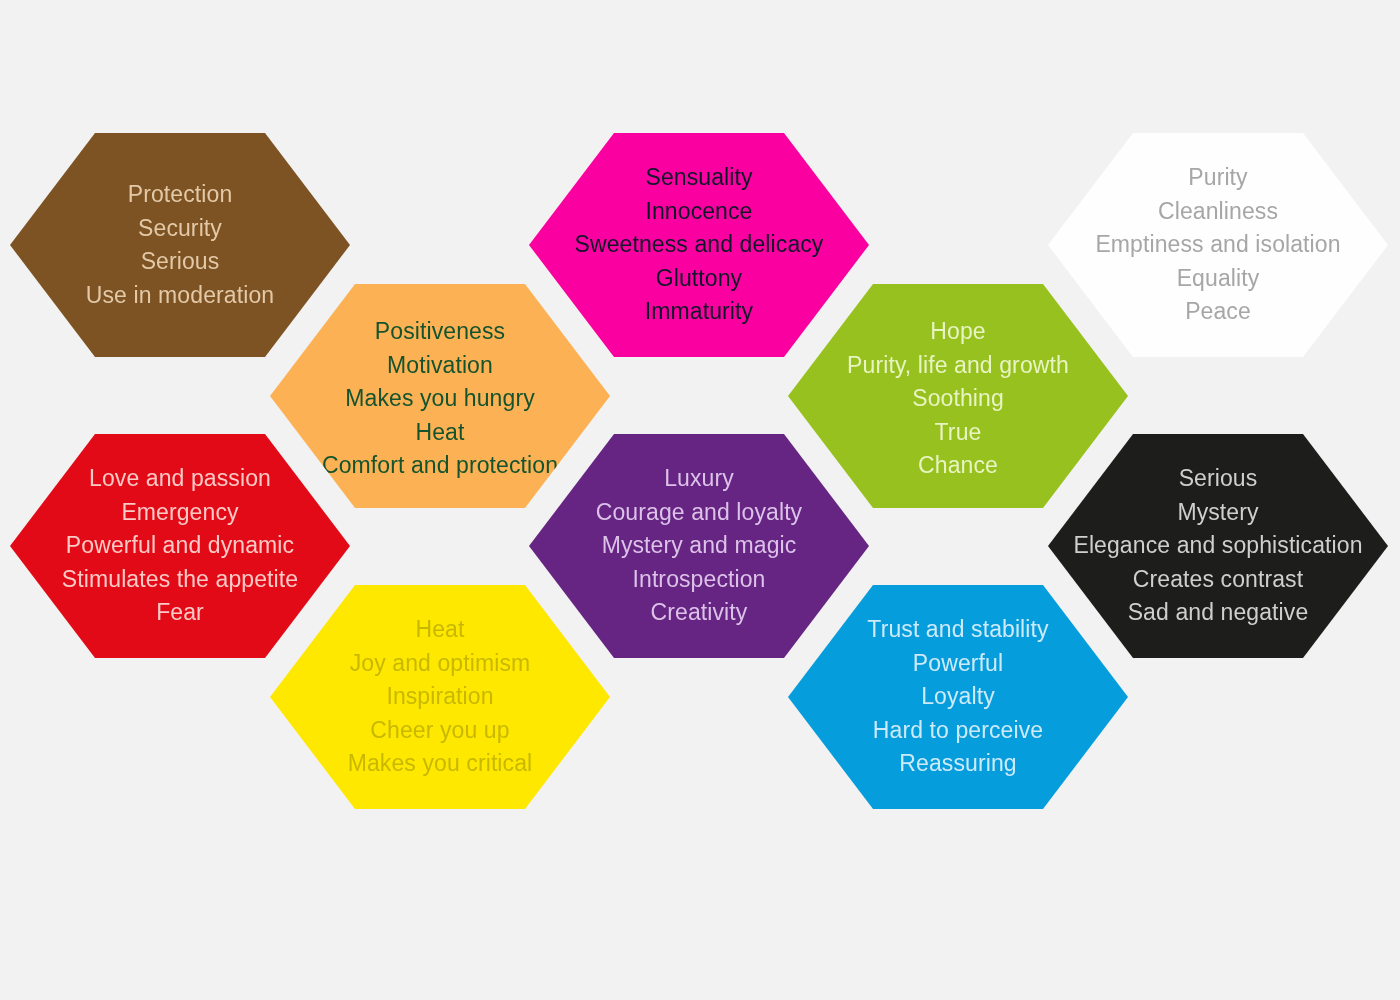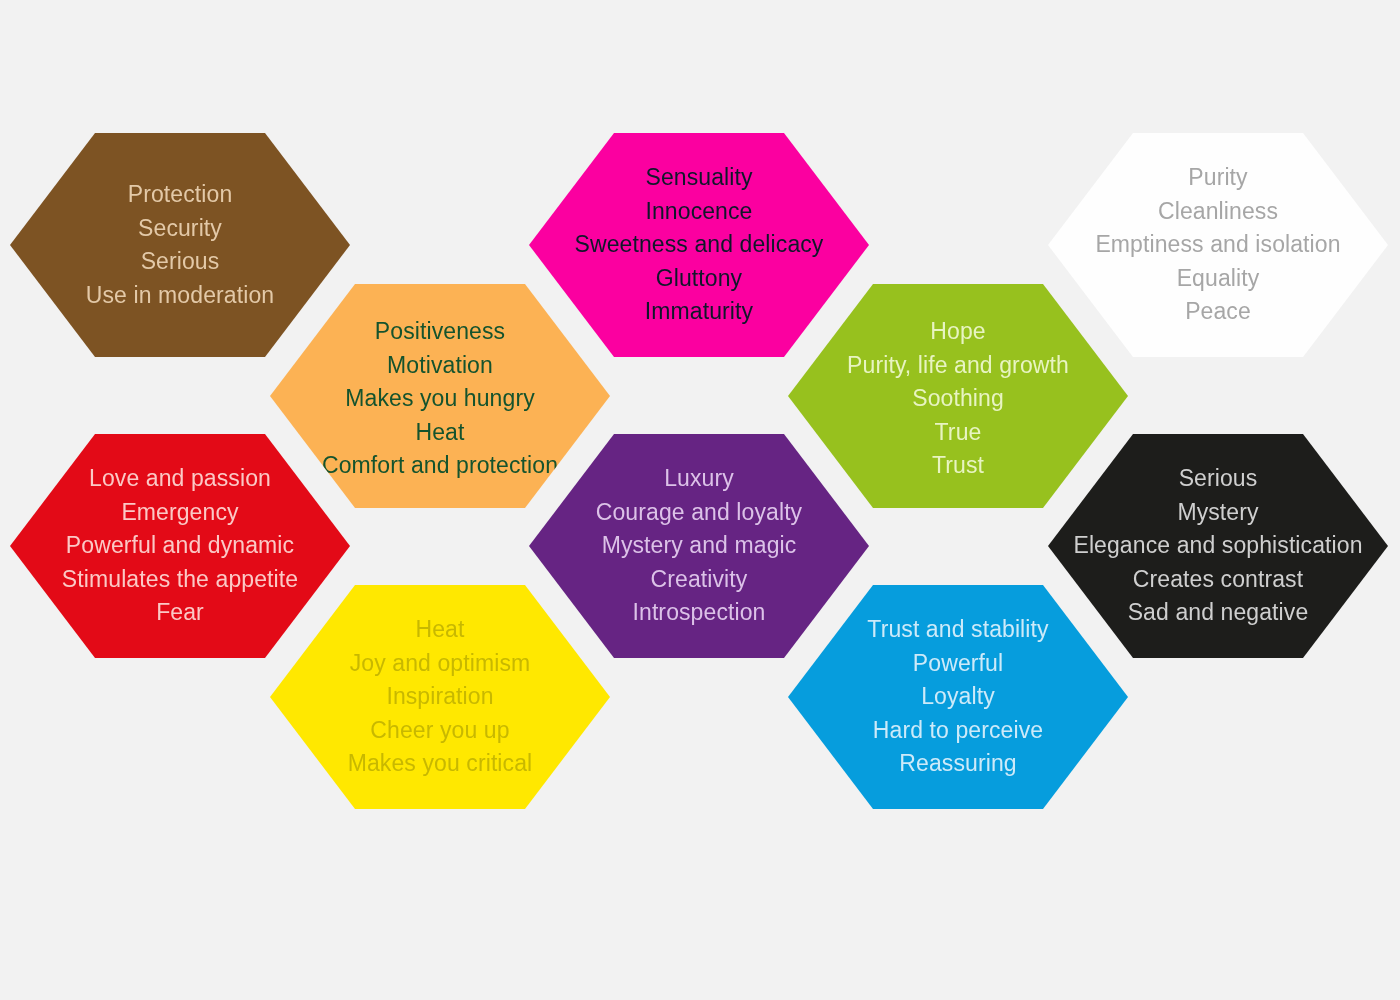--- a/index.html
+++ b/index.html
@@ -80,21 +80,21 @@
         <span class="hex-line">Gluttony</span>
         <span class="hex-line">Immaturity</span>
       </div>
     </div>
     <div class="hexcell" style="left: 788px; top: 284px; background: rgb(151, 193, 30);">
       <div class="hex-text" style="color: rgb(232, 244, 194); margin-top: 6px;">
         <span class="hex-line">Hope</span>
         <span class="hex-line">Purity, life and growth</span>
         <span class="hex-line">Soothing</span>
         <span class="hex-line">True</span>
-        <span class="hex-line">Trust</span>
+        <span class="hex-line">Chance</span>
       </div>
     </div>
     <div class="hexcell" style="left: 1048px; top: 133px; background: rgb(254, 254, 254);">
       <div class="hex-text" style="color: rgb(166, 166, 166);">
         <span class="hex-line">Purity</span>
         <span class="hex-line">Cleanliness</span>
         <span class="hex-line">Emptiness and isolation</span>
         <span class="hex-line">Equality</span>
         <span class="hex-line">Peace</span>
       </div>
@@ -115,22 +115,22 @@
         <span class="hex-line">Inspiration</span>
         <span class="hex-line">Cheer you up</span>
         <span class="hex-line">Makes you critical</span>
       </div>
     </div>
     <div class="hexcell" style="left: 529px; top: 434px; background: rgb(102, 36, 131);">
       <div class="hex-text" style="color: rgb(220, 194, 232);">
         <span class="hex-line">Luxury</span>
         <span class="hex-line">Courage and loyalty</span>
         <span class="hex-line">Mystery and magic</span>
+        <span class="hex-line">Introspection</span>
         <span class="hex-line">Creativity</span>
-        <span class="hex-line">Introspection</span>
       </div>
     </div>
     <div class="hexcell" style="left: 788px; top: 585px; background: rgb(6, 157, 221);">
       <div class="hex-text" style="color: rgb(205, 234, 249);">
         <span class="hex-line">Trust and stability</span>
         <span class="hex-line">Powerful</span>
         <span class="hex-line">Loyalty</span>
         <span class="hex-line">Hard to perceive</span>
         <span class="hex-line">Reassuring</span>
       </div>

